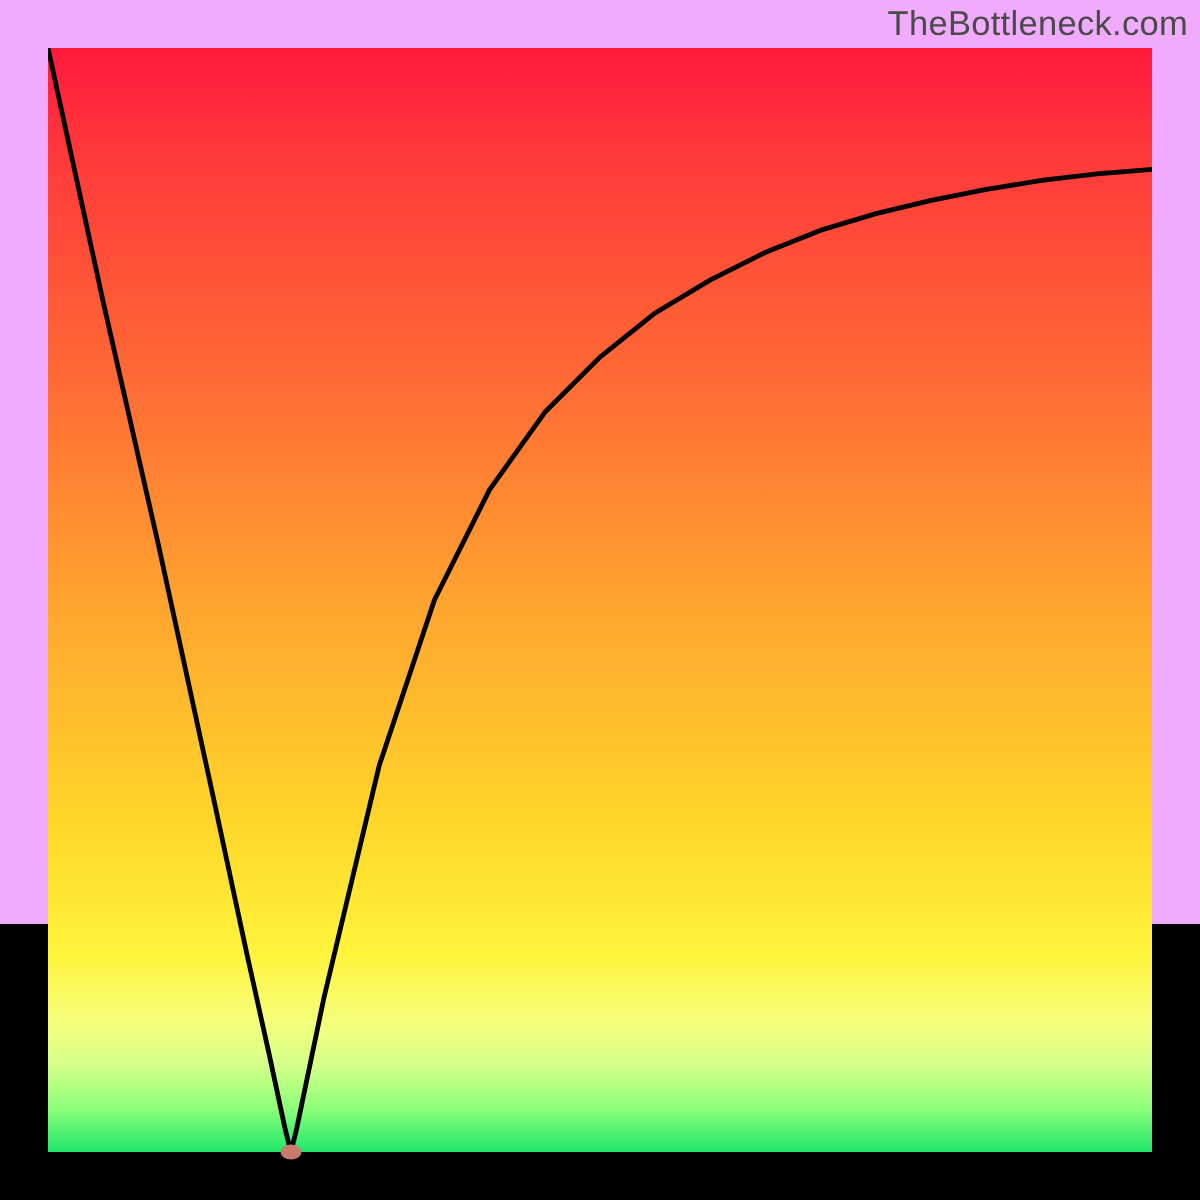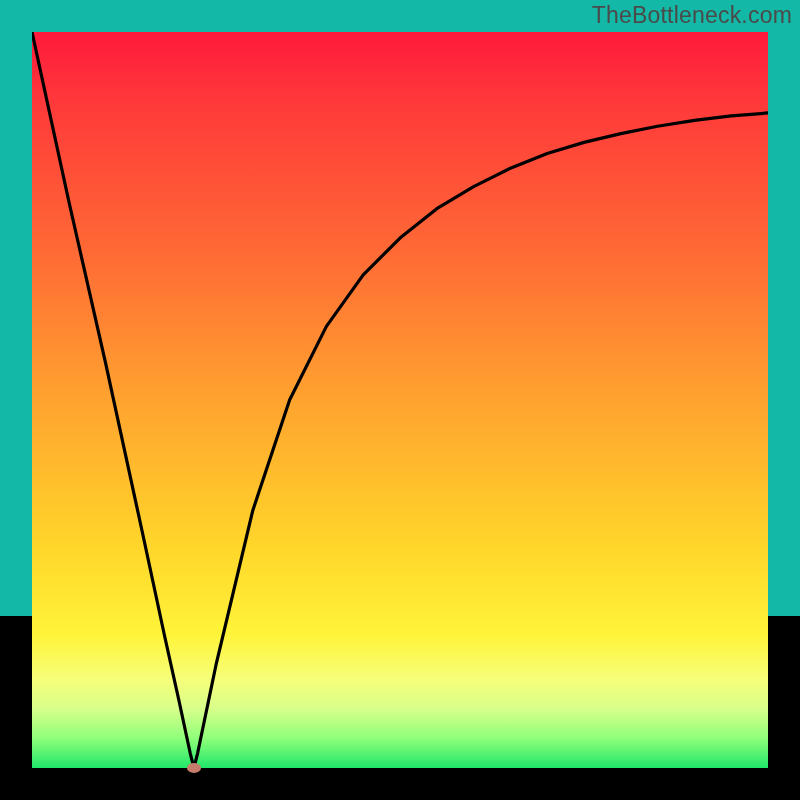--- a/index.html
+++ b/index.html
@@ -10,21 +10,21 @@
     overflow: hidden;
     background: #000;
     font-family: Arial, Helvetica, sans-serif;
   }
   .frame {
     position: absolute;
     left: 0;
     top: 0;
     width: 800px;
     height: 616px;
-    background: #14b8a6;
+    background: #f0abfc;
   }
   .watermark {
     position: absolute;
     top: 2px;
     right: 8px;
     color: #4a4a4a;
     font-size: 23px;
     font-weight: 500;
     letter-spacing: 0.2px;
   }

